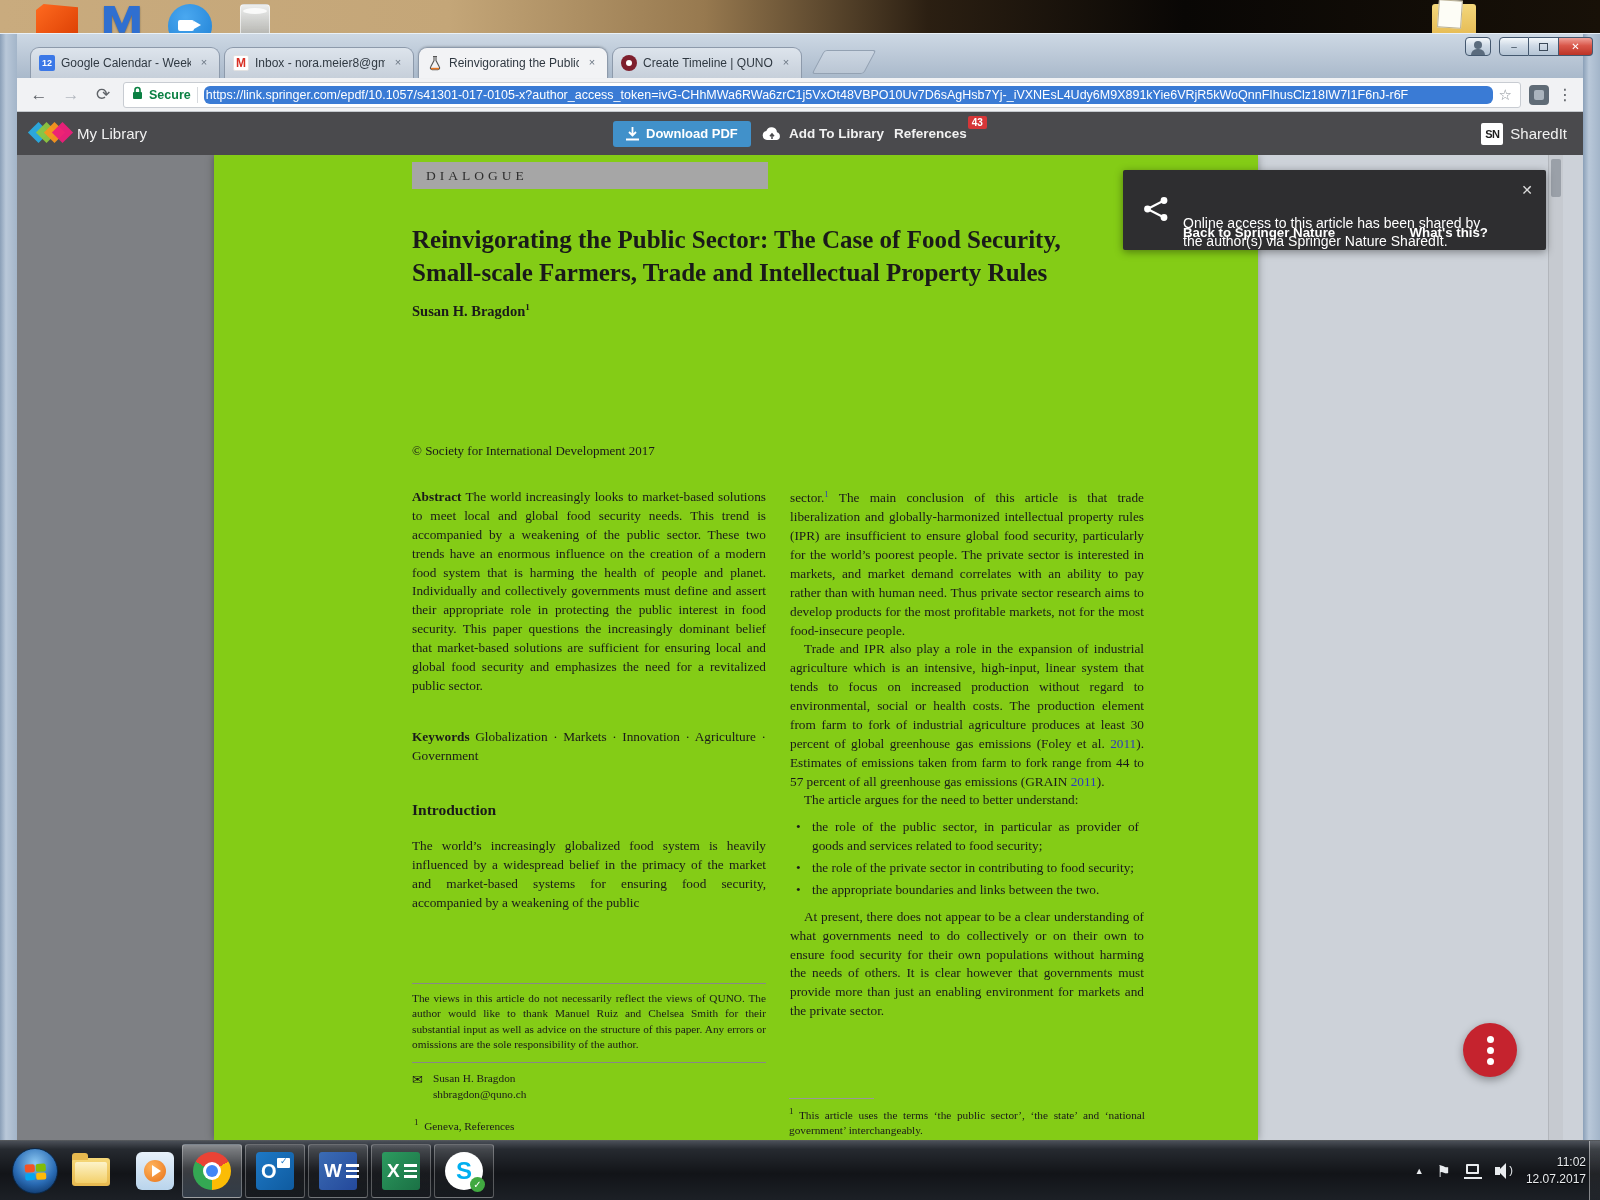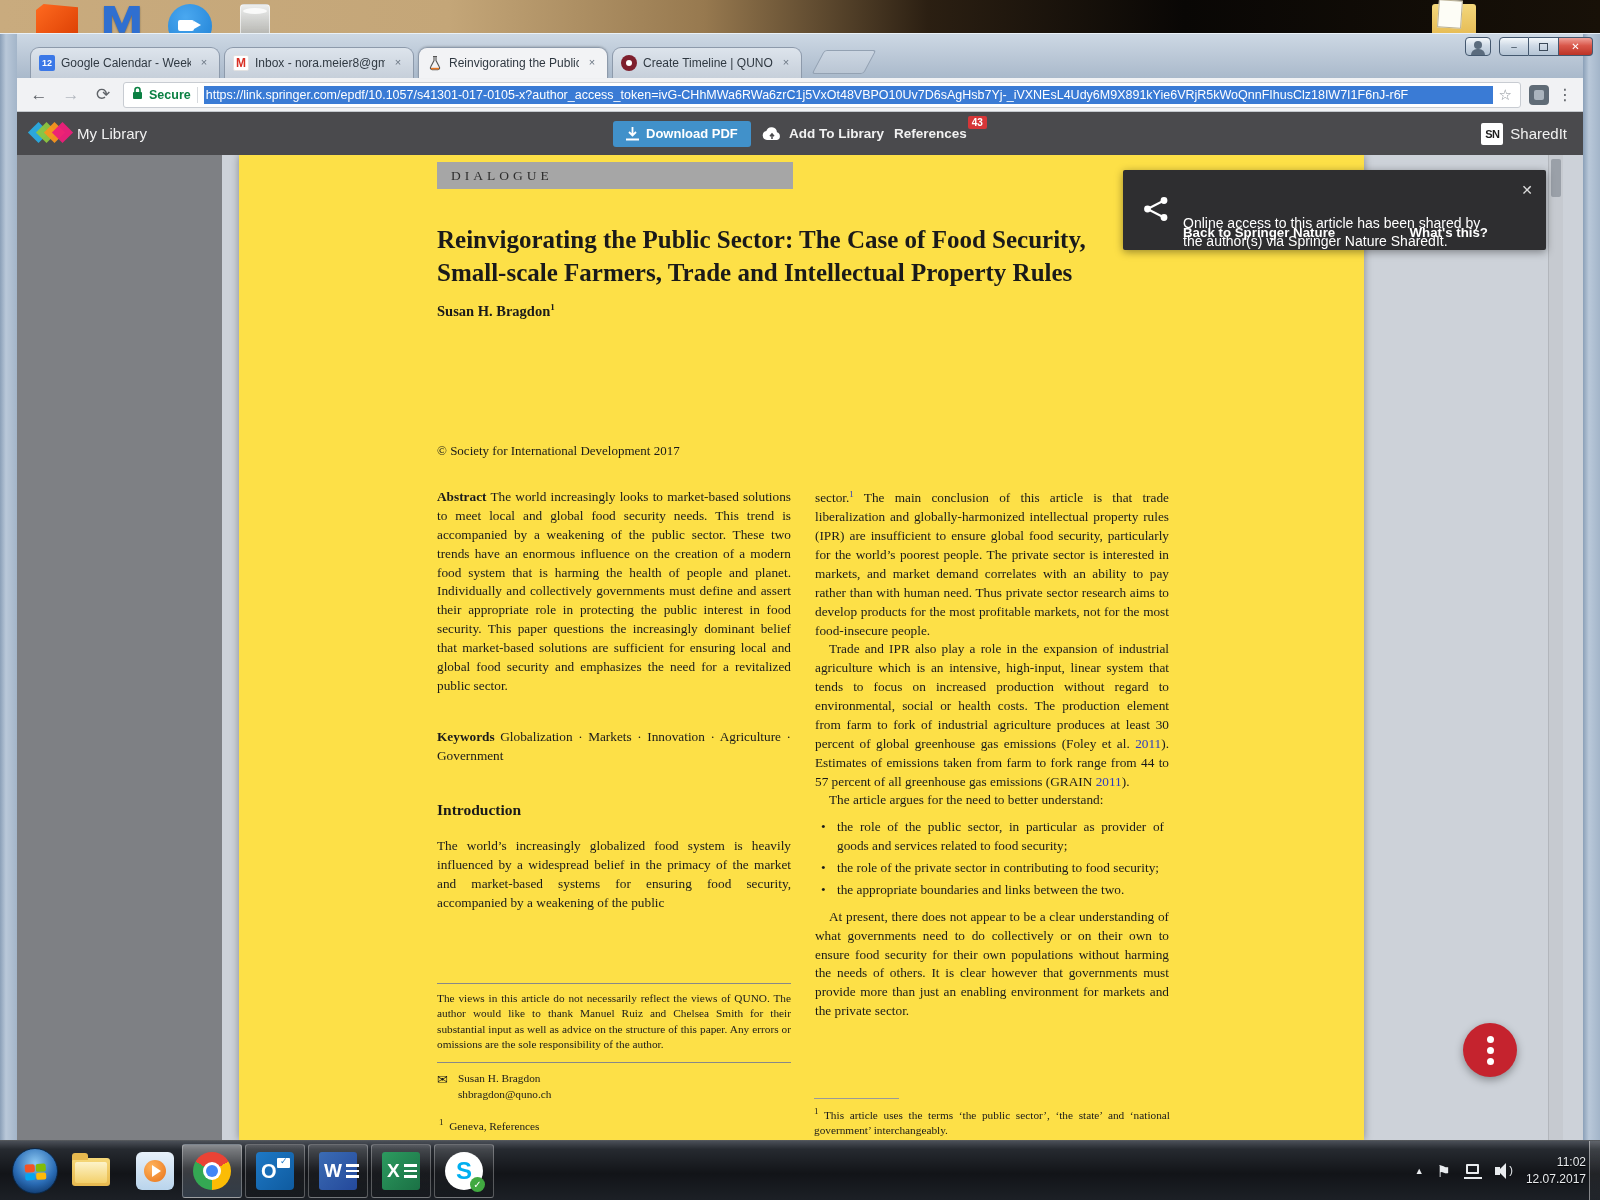--- a/index.html
+++ b/index.html
@@ -59,21 +59,21 @@
   
   .chrometools { position:absolute; left:17px; right:17px; top:45px; height:34px; background:#f1f2f4;
     border-bottom:1px solid #c3c7cc; display:flex; align-items:center; padding:0 10px; gap:8px; z-index:2; }
   .navbtn { font-size:17px; color:#5f6368; width:24px; text-align:center; }
   .navbtn.disabled { color:#b3b8bf; }
   .omnibox { flex:1; height:26px; background:#fff; border:1px solid #c8ccd2; border-radius:3px;
     display:flex; align-items:center; padding:0 8px; gap:6px; overflow:hidden; }
   .lock-icon { flex:0 0 auto; }
   .secure-label { color:#0b8043; font-size:12.5px; font-weight:bold; }
   .omni-sep { width:1px; height:16px; background:#d7dade; }
-  .url-selected { background:#3a7bd5; color:#fff; font-size:12.5px; white-space:nowrap; padding:2px 2px; flex:1; overflow:hidden; }
+  .url-selected { background:#3a7bd5; color:#fff; font-size:12.5px; white-space:nowrap; padding:2px 2px; flex:1; overflow:hidden;border-radius:6px; }
   .star-icon { color:#8a9097; font-size:15px; flex:0 0 auto; }
   .ext-icon { width:20px; height:20px; border-radius:4px; background:#5f6b76; position:relative; }
   .ext-icon:before { content:""; position:absolute; inset:5px; border-radius:2px; background:#aab4bd; }
   .kebab { color:#5f6368; font-size:16px; width:16px; text-align:center; }
 
   
   .rcbar { position:absolute; left:17px; right:17px; top:79px; height:43px; background:#4a4a4d;
     display:flex; align-items:center; color:#f1f1f1; z-index:2; }
   .rc-logo { position:relative; width:40px; height:26px; margin-left:14px; }
   .rc-diamond { position:absolute; top:4px; width:15px; height:15px; transform:rotate(45deg); opacity:.95; }
@@ -89,21 +89,21 @@
     display:flex; align-items:center; justify-content:center; letter-spacing:-.5px; }
   .sn-label { font-size:15px; }
 
   
   .content { position:absolute; left:0; right:0; top:122px; bottom:0; background:#cdd2d9; overflow:hidden; }
   .gutter { position:absolute; left:17px; top:0; bottom:0; width:205px; background:#7e8084; }
   .scrollbar { position:absolute; right:37px; top:0; bottom:0; width:15px; background:#c6cad0; border-left:1px solid #b2b6bc; }
   .scroll-thumb { position:absolute; left:2px; right:2px; top:4px; height:38px; background:#9aa0a8; border-radius:2px; }
 
   
-  .page { position:absolute; left:239px; top:0; width:1125px; bottom:0; background:#fde047; box-shadow:0 0 8px rgba(0,0,0,.35);
+  .page { position:absolute; left:214px; top:0; width:1044px; bottom:0; background:#84cc16; box-shadow:0 0 8px rgba(0,0,0,.35);
     font-family:"Liberation Serif","DejaVu Serif",serif; color:#1a1a1a; }
   .dialogue-bar { position:absolute; left:198px; top:7px; width:356px; height:27px; background:#a6a6a6;
     font-size:13.5px; letter-spacing:4px; color:#2e2e2e; line-height:27px; padding-left:14px; }
   .p-title { position:absolute; left:198px; top:68px; width:680px; font-size:25px; font-weight:bold; line-height:1.32; }
   .p-author { position:absolute; left:198px; top:147px; font-size:14.5px; font-weight:bold; }
   .p-copy { position:absolute; left:198px; top:288px; font-size:13px; }
   .cols { position:absolute; left:198px; top:333px; width:732px; display:flex; gap:24px;
     font-size:13.3px; line-height:1.42; text-align:justify; }
   .col { width:354px; }
   .kw-block { margin-top:32px; }

